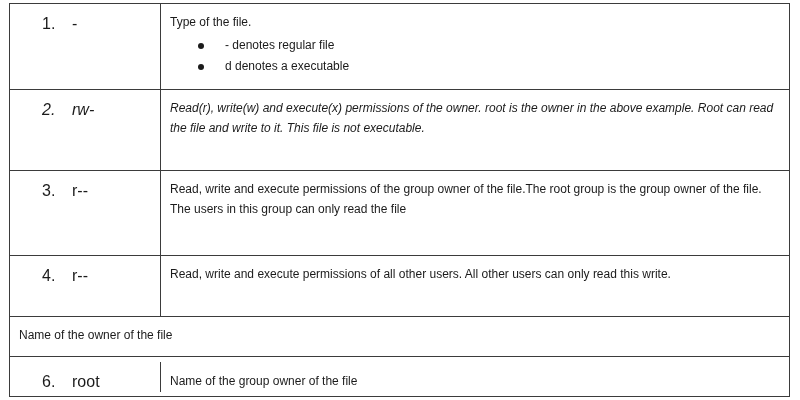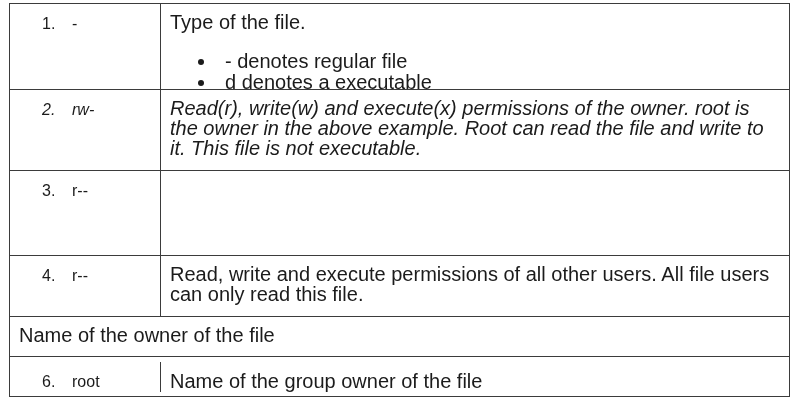--- a/index.html
+++ b/index.html
@@ -45,24 +45,24 @@
     white-space: nowrap;
   }
   .num {
     display: inline-block;
     width: 30px;
   }
   .cell-right {
     flex: 1;
     box-sizing: border-box;
     padding: 8px 10px 0 9px;
-    font-size: 20px;
+    font-size: 12px;
     line-height: 20px;
   }
-  .bullets { margin-top: 19px; }
+  .bullets { margin-top: 3px; }
   .bullet-row {
     display: flex;
     align-items: flex-start;
     padding-left: 28px;
     line-height: 21px;
   }
   .bullet-dot {
     flex: none;
     width: 6px;
     height: 6px;
@@ -102,28 +102,31 @@
     </div>
     <div class="cell-right">
       <div>Read(r), write(w) and execute(x) permissions of the owner. root is the owner in the above example. Root can read the file and write to it. This file is not executable.</div>
     </div>
   </div>
 
   <div class="row r3">
     <div class="cell-left">
       <span class="num">3.</span><span class="val">r--</span>
     </div>
+    <div class="cell-right">
+      <div>Read, write and execute permissions of the group owner of the file.The root group is the group owner of the file. The users in this group can only read the file</div>
+    </div>
   </div>
 
   <div class="row r4">
     <div class="cell-left">
       <span class="num">4.</span><span class="val">r--</span>
     </div>
     <div class="cell-right">
-      <div>Read, write and execute permissions of all other users. All file users can only read this file.</div>
+      <div>Read, write and execute permissions of all other users. All other users can only read this write.</div>
     </div>
   </div>
 
   <div class="row r5">
     <div class="cell-right">
       <div>Name of the owner of the file</div>
     </div>
   </div>
 
   <div class="row r6">

